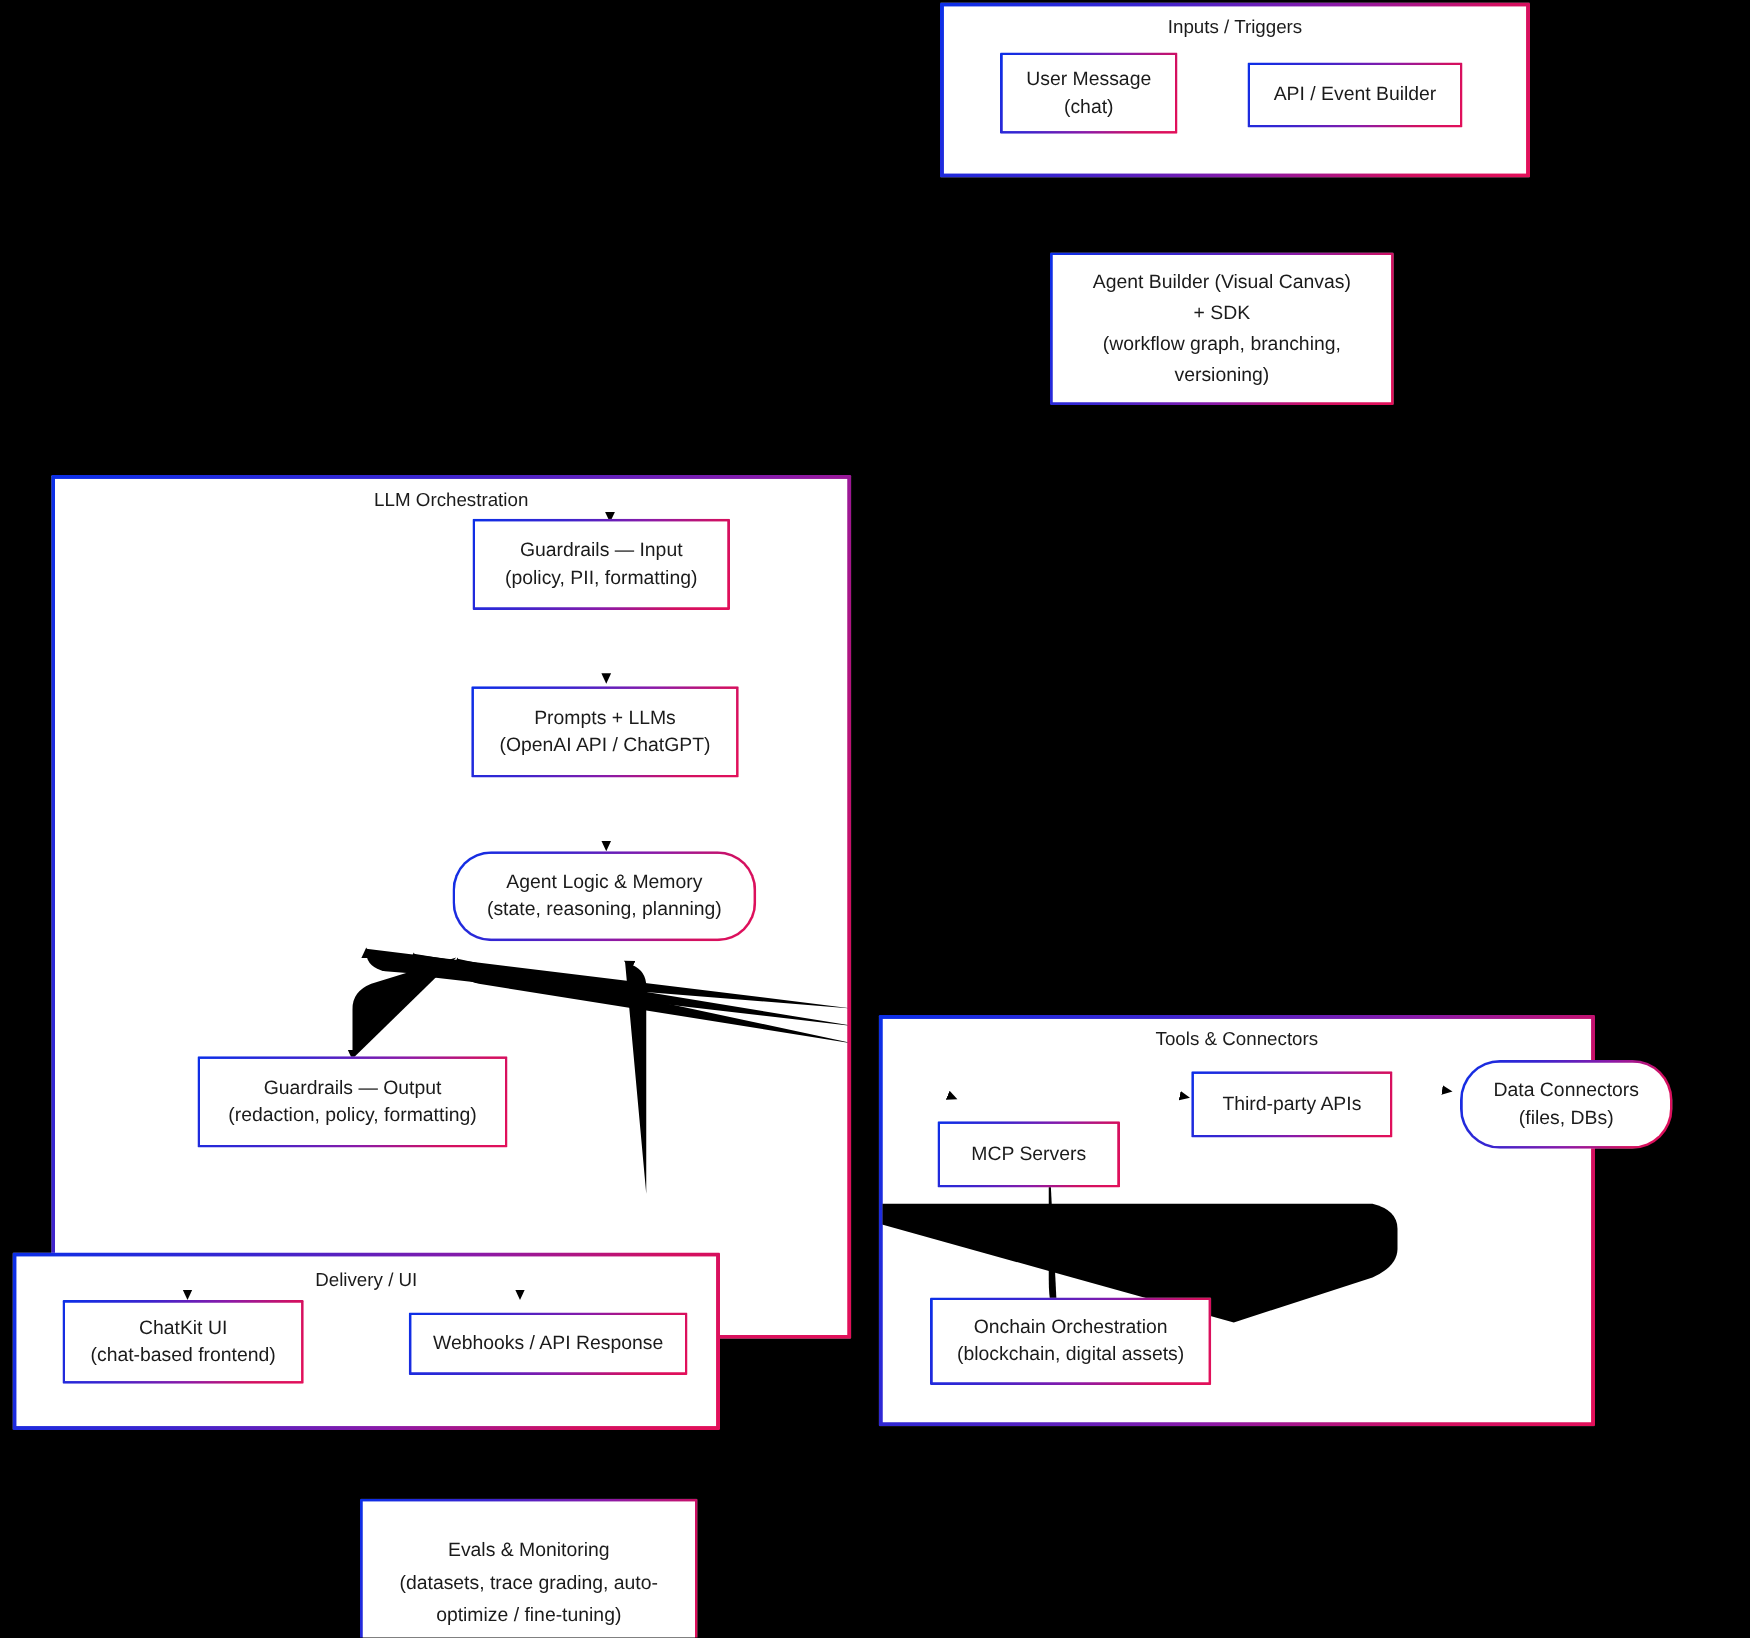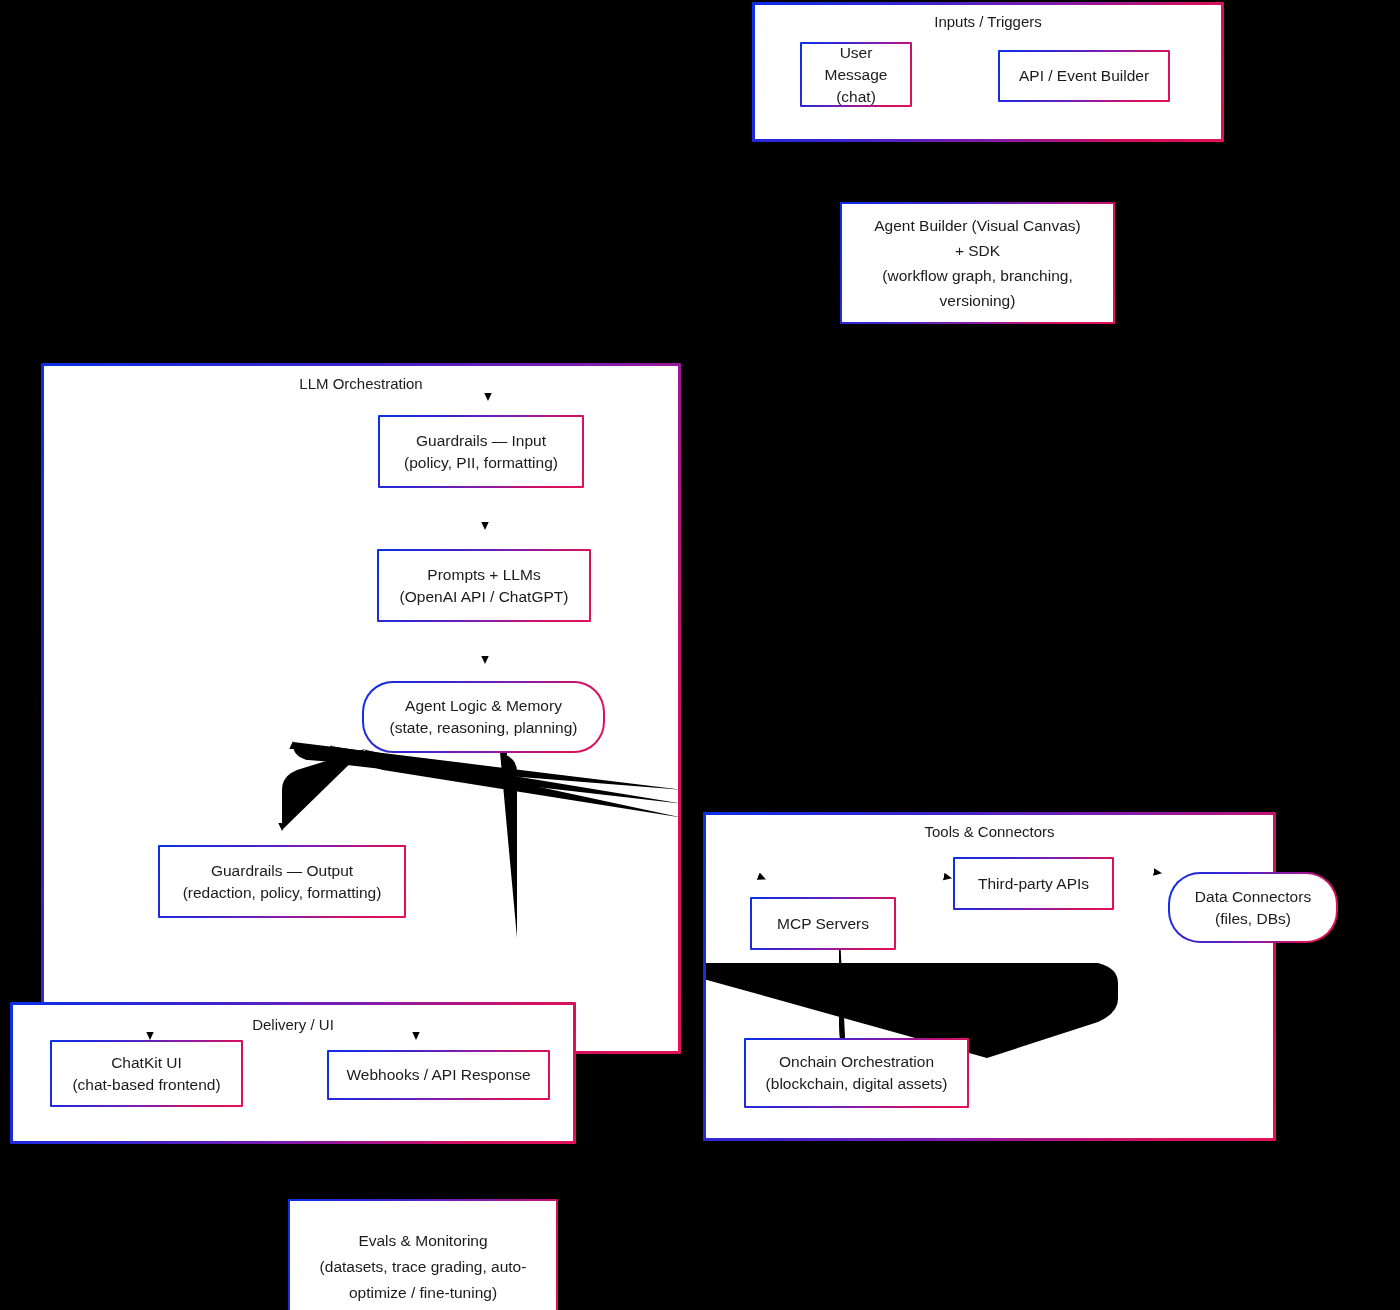--- a/index.html
+++ b/index.html
@@ -59,37 +59,37 @@
   <div class="edge-layer">
     <svg width="472" height="140" viewBox="0 0 472 140">
 
       <line x1="117" y1="104" x2="117" y2="140"></line>
 
       <line x1="332" y1="104" x2="332" y2="140"></line>
     </svg>
   </div>
 </div>
 
-<div class="node" style="left:800px;top:42px;width:112px;height:65px;">
+<div class="node" style="left:800px;top:42px;width:142px;height:65px;">
   <div class="node-label">User Message
 (chat)</div>
 </div>
 
 <div class="node" style="left:998px;top:50px;width:172px;height:52px;">
   <div class="node-label">API / Event Builder</div>
 </div>
 
 <div class="node" style="left:840px;top:202px;width:275px;height:122px;">
   <div class="node-label" style="line-height:25px;">Agent Builder (Visual Canvas)
 + SDK
 (workflow graph, branching,
 versioning)</div>
 </div>
 
-<div class="panel" style="left:41px;top:363px;width:640px;height:691px;">
+<div class="panel" style="left:41px;top:380px;width:640px;height:691px;">
   <div class="panel-title left" style="top:9px;left:0;right:0;text-align:center;">LLM Orchestration</div>
 
   <div class="edge-layer">
     <svg width="640" height="572" viewBox="0 0 640 572">
       <defs>
         <marker id="ah" markerWidth="9" markerHeight="9" refX="7.4" refY="4.5" orient="auto" markerUnits="strokeWidth">
           <path d="M0,0.6 L8.4,4.5 L0,8.4 z" fill="#000" stroke="none"></path>
         </marker>
       </defs>
 
@@ -167,21 +167,21 @@
 </div>
 
 <div class="node" style="left:750px;top:857px;width:146px;height:53px;margin-top:40px;">
   <div class="node-label">MCP Servers</div>
 </div>
 
 <div class="node" style="left:953px;top:857px;width:161px;height:53px;">
   <div class="node-label">Third-party APIs</div>
 </div>
 
-<div class="node" style="left:1168px;top:872px;width:170px;height:71px;border-radius:32px;">
+<div class="node" style="left:1168px;top:848px;width:170px;height:71px;border-radius:32px;">
   <div class="node-label">Data Connectors
 (files, DBs)</div>
 </div>
 
 <div class="node" style="left:744px;top:1038px;width:225px;height:70px;">
   <div class="node-label">Onchain Orchestration
 (blockchain, digital assets)</div>
 </div>
 
 <div class="panel" style="left:10px;top:1002px;width:566px;height:142px;">

